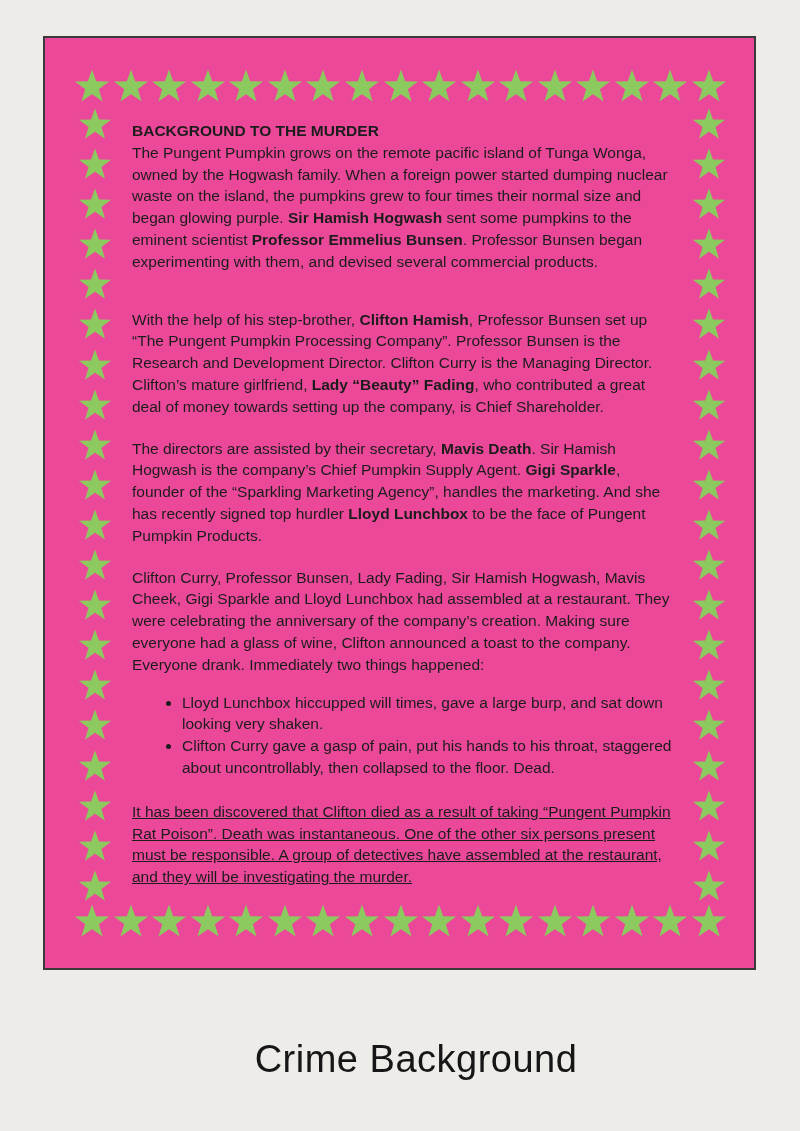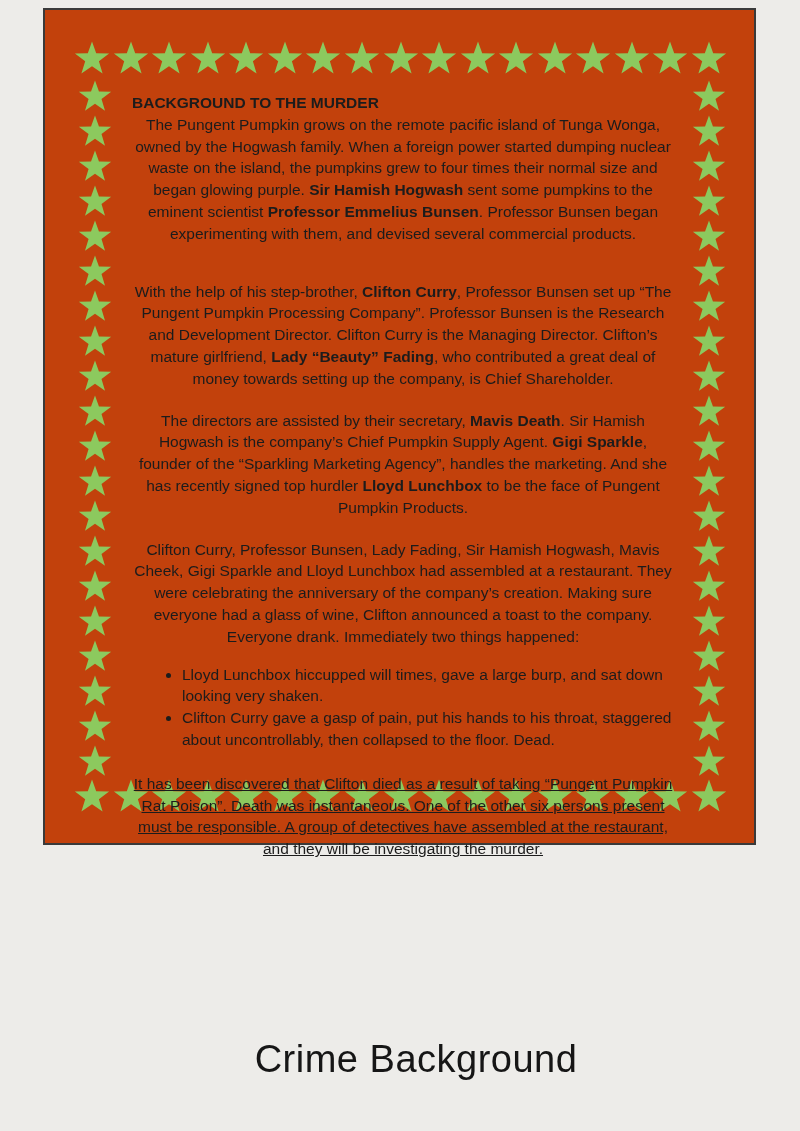--- a/index.html
+++ b/index.html
@@ -5,23 +5,23 @@
   * { box-sizing: border-box; margin: 0; padding: 0; }
   html, body { width: 800px; height: 1131px; }
   body {
     background: #edece9;
     font-family: "Liberation Sans", sans-serif;
     position: relative;
     overflow: hidden;
   }
   .sheet {
     position: absolute;
-    left: 43px; top: 8px;
-    width: 713px; height: 837px;
-    background: #c2410c;
+    left: 43px; top: 36px;
+    width: 713px; height: 934px;
+    background: #ec4899;
     border: 2px solid #3a3a3a;
   }
   
   .star-row {
     position: absolute;
     left: 29px; right: 27px;
     display: flex;
     justify-content: space-between;
   }
   .star-row.top { top: 31px; }
@@ -47,21 +47,21 @@
     font-size: 15.5px;
     line-height: 21.8px;
     color: #1c1c1c;
   }
   .content h3 {
     font-size: 15.5px;
     line-height: 21.8px;
     font-weight: bold;
     margin: 0;
   }
-  .content p { margin: 0 0 20px 0; text-align: center; }
+  .content p { margin: 0 0 20px 0; }
   .content p.gap-lg { margin-bottom: 36px; }
   .content p.gap-md { margin-bottom: 16px; }
   .content p.last { margin-bottom: 12px; text-decoration: underline; }
   .content b { font-weight: bold; }
   .content ul {
     margin: 0 0 22px 0;
     padding-left: 50px;
     list-style: disc;
   }
   .content li { line-height: 21.8px; }
@@ -456,21 +456,21 @@
       <span class="star-wrap">
         <svg viewBox="0 0 36 36">
           <polygon points="18,0.5 22.2,12.2 35.1,12.4 24.9,20.2 28.6,32.6 18,25.2 7.4,32.6 11.2,20.2 0.9,12.4 13.8,12.2" fill="#8cc95e"></polygon>
         </svg>
       </span>
     </div>
 
   <div class="content">
     <h3>BACKGROUND TO THE MURDER</h3>
     <p class="gap-lg">The Pungent Pumpkin grows on the remote pacific island of Tunga Wonga, owned by the Hogwash family. When a foreign power started dumping nuclear waste on the island, the pumpkins grew to four times their normal size and began glowing purple. <b>Sir Hamish Hogwash</b> sent some pumpkins to the eminent scientist <b>Professor Emmelius Bunsen</b>. Professor Bunsen began experimenting with them, and devised several commercial products.</p>
-    <p>With the help of his step-brother, <b>Clifton Curry</b>, Professor Bunsen set up “The Pungent Pumpkin Processing Company”. Professor Bunsen is the Research and Development Director. Clifton Curry is the Managing Director. Clifton’s mature girlfriend, <b>Lady “Beauty” Fading</b>, who contributed a great deal of money towards setting up the company, is Chief Shareholder.</p>
+    <p>With the help of his step-brother, <b>Clifton Hamish</b>, Professor Bunsen set up “The Pungent Pumpkin Processing Company”. Professor Bunsen is the Research and Development Director. Clifton Curry is the Managing Director. Clifton’s mature girlfriend, <b>Lady “Beauty” Fading</b>, who contributed a great deal of money towards setting up the company, is Chief Shareholder.</p>
     <p>The directors are assisted by their secretary, <b>Mavis Death</b>. Sir Hamish Hogwash is the company’s Chief Pumpkin Supply Agent. <b>Gigi Sparkle</b>, founder of the “Sparkling Marketing Agency”, handles the marketing. And she has recently signed top hurdler <b>Lloyd Lunchbox</b> to be the face of Pungent Pumpkin Products.</p>
     <p class="gap-md">Clifton Curry, Professor Bunsen, Lady Fading, Sir Hamish Hogwash, Mavis Cheek, Gigi Sparkle and Lloyd Lunchbox had assembled at a restaurant. They were celebrating the anniversary of the company’s creation. Making sure everyone had a glass of wine, Clifton announced a toast to the company. Everyone drank. Immediately two things happened:</p>
     <ul>
       <li>Lloyd Lunchbox hiccupped will times, gave a large burp, and sat down looking very shaken.</li>
       <li>Clifton Curry gave a gasp of pain, put his hands to his throat, staggered about uncontrollably, then collapsed to the floor. Dead.</li>
     </ul>
     <p class="last">It has been discovered that Clifton died as a result of taking “Pungent Pumpkin Rat Poison”. Death was instantaneous. One of the other six persons present must be responsible. A group of detectives have assembled at the restaurant, and they will be investigating the murder.</p>
   </div>
 </div>
 

